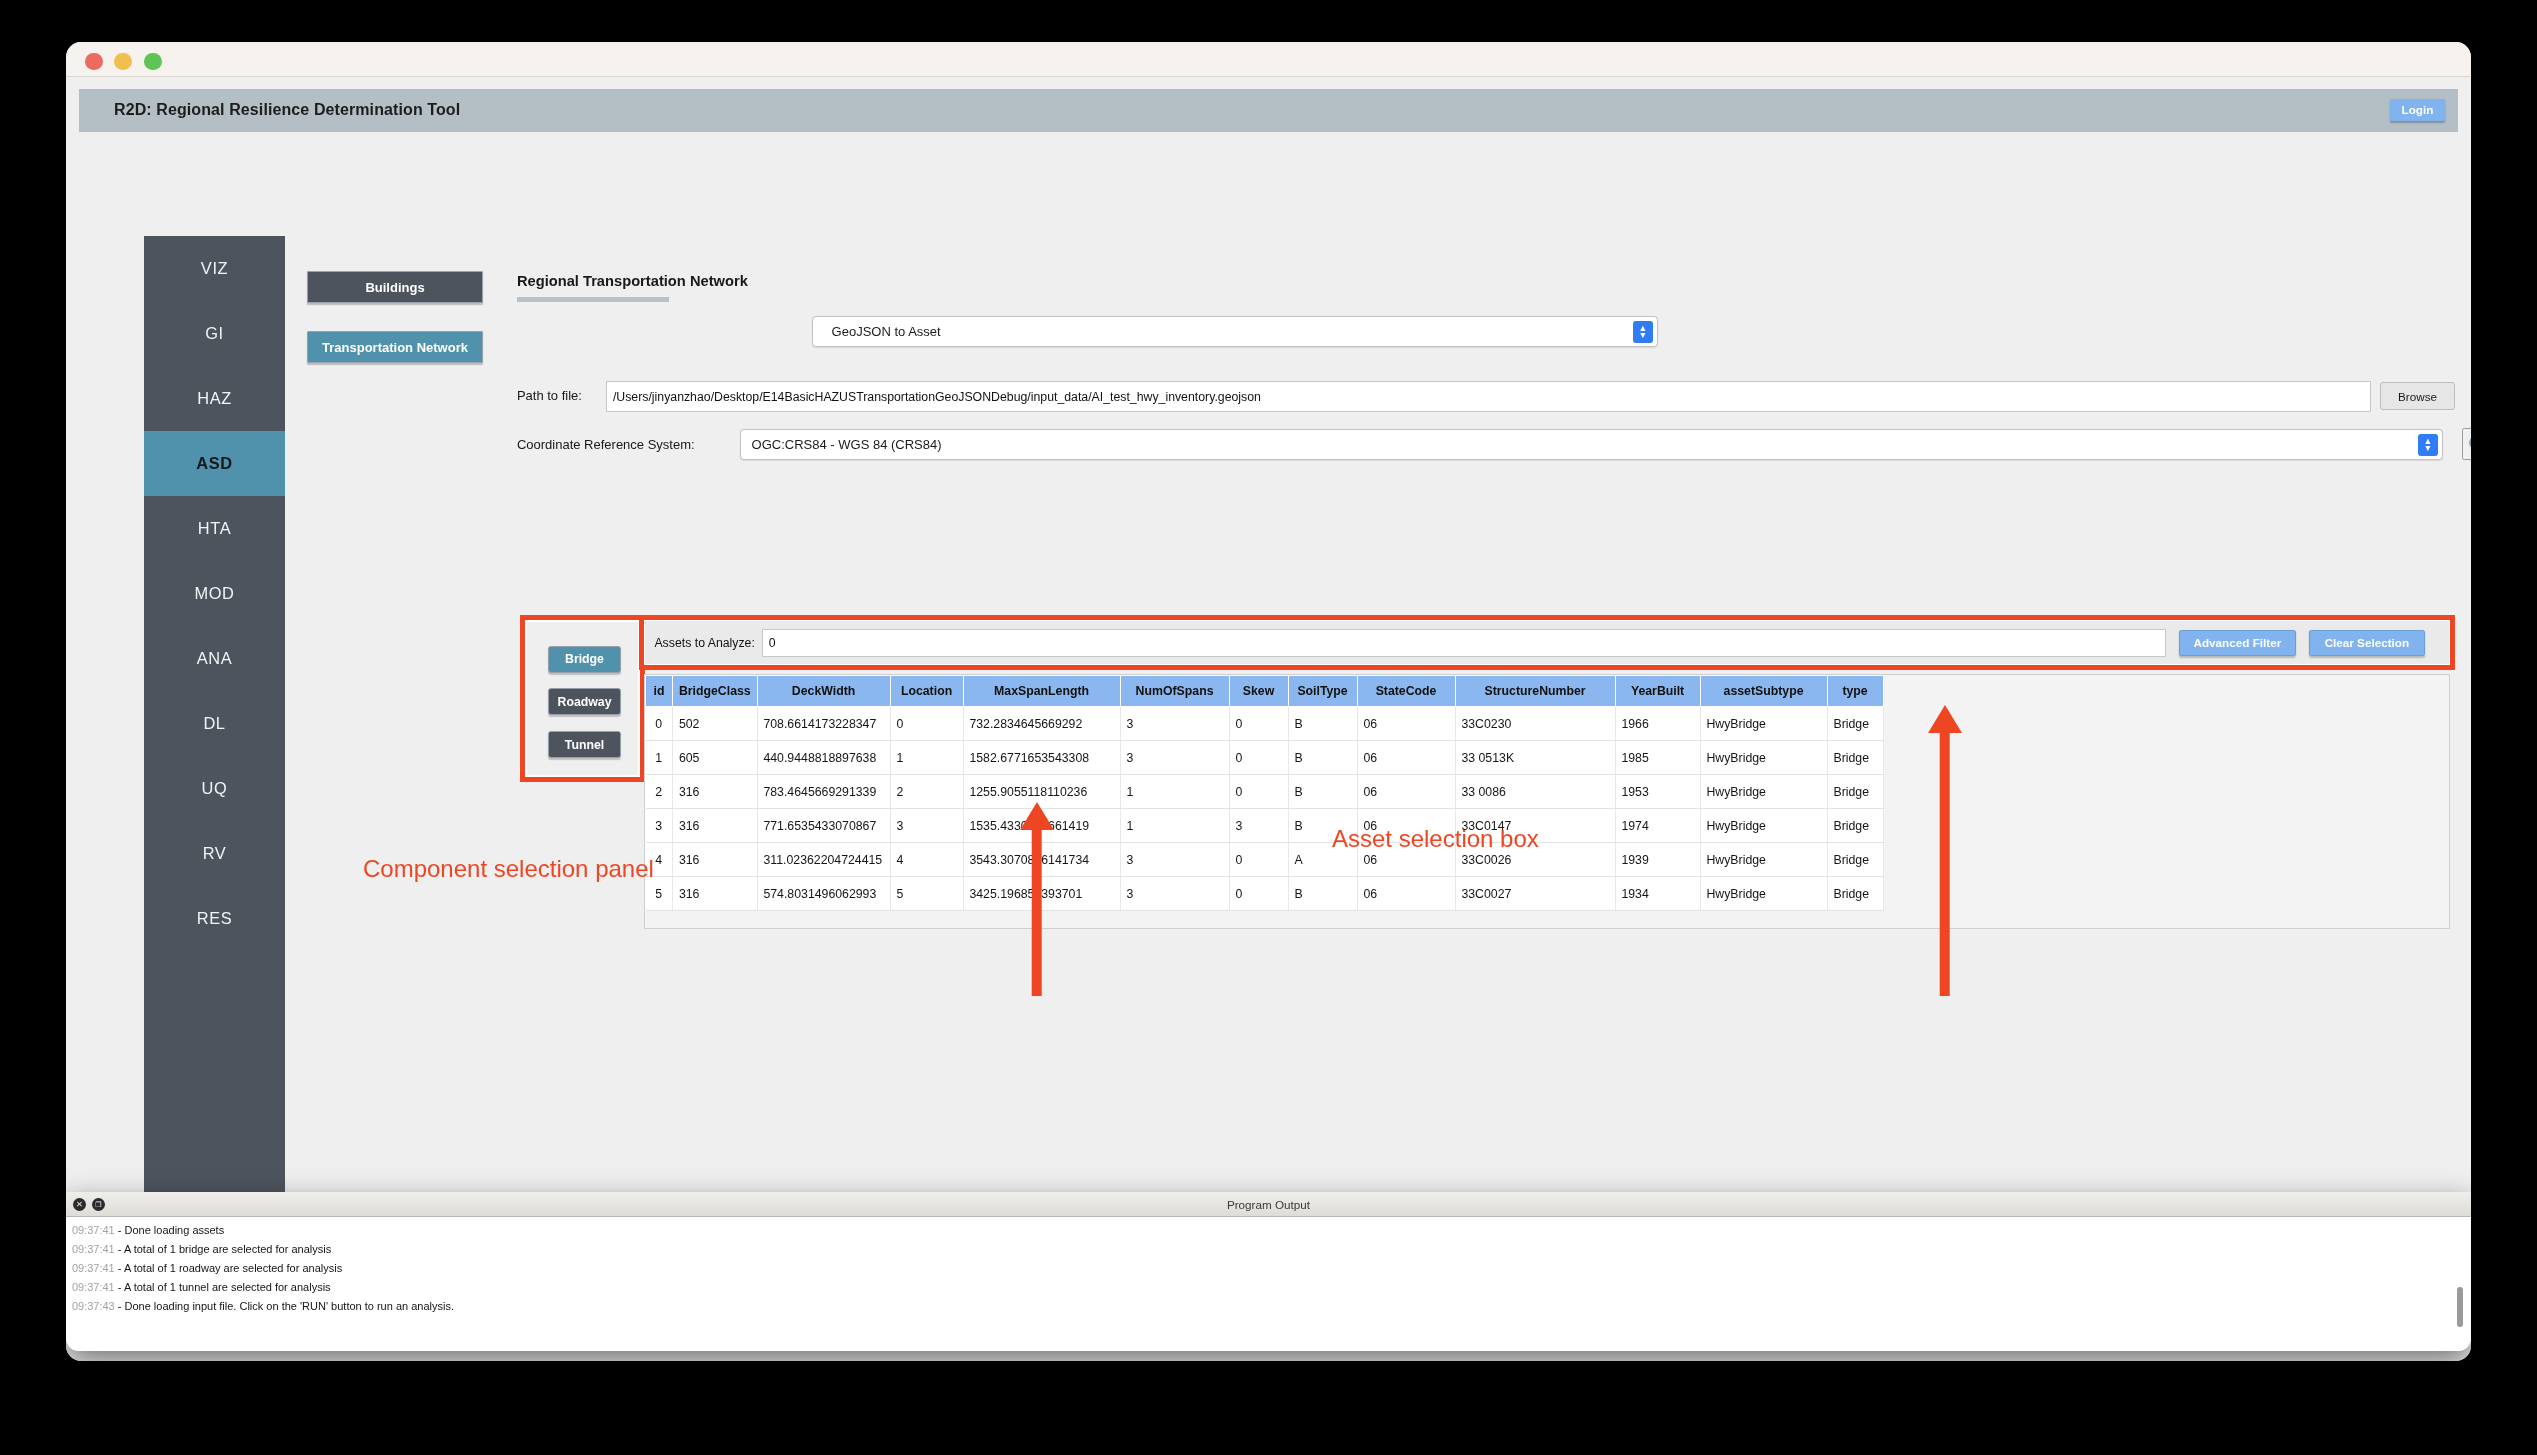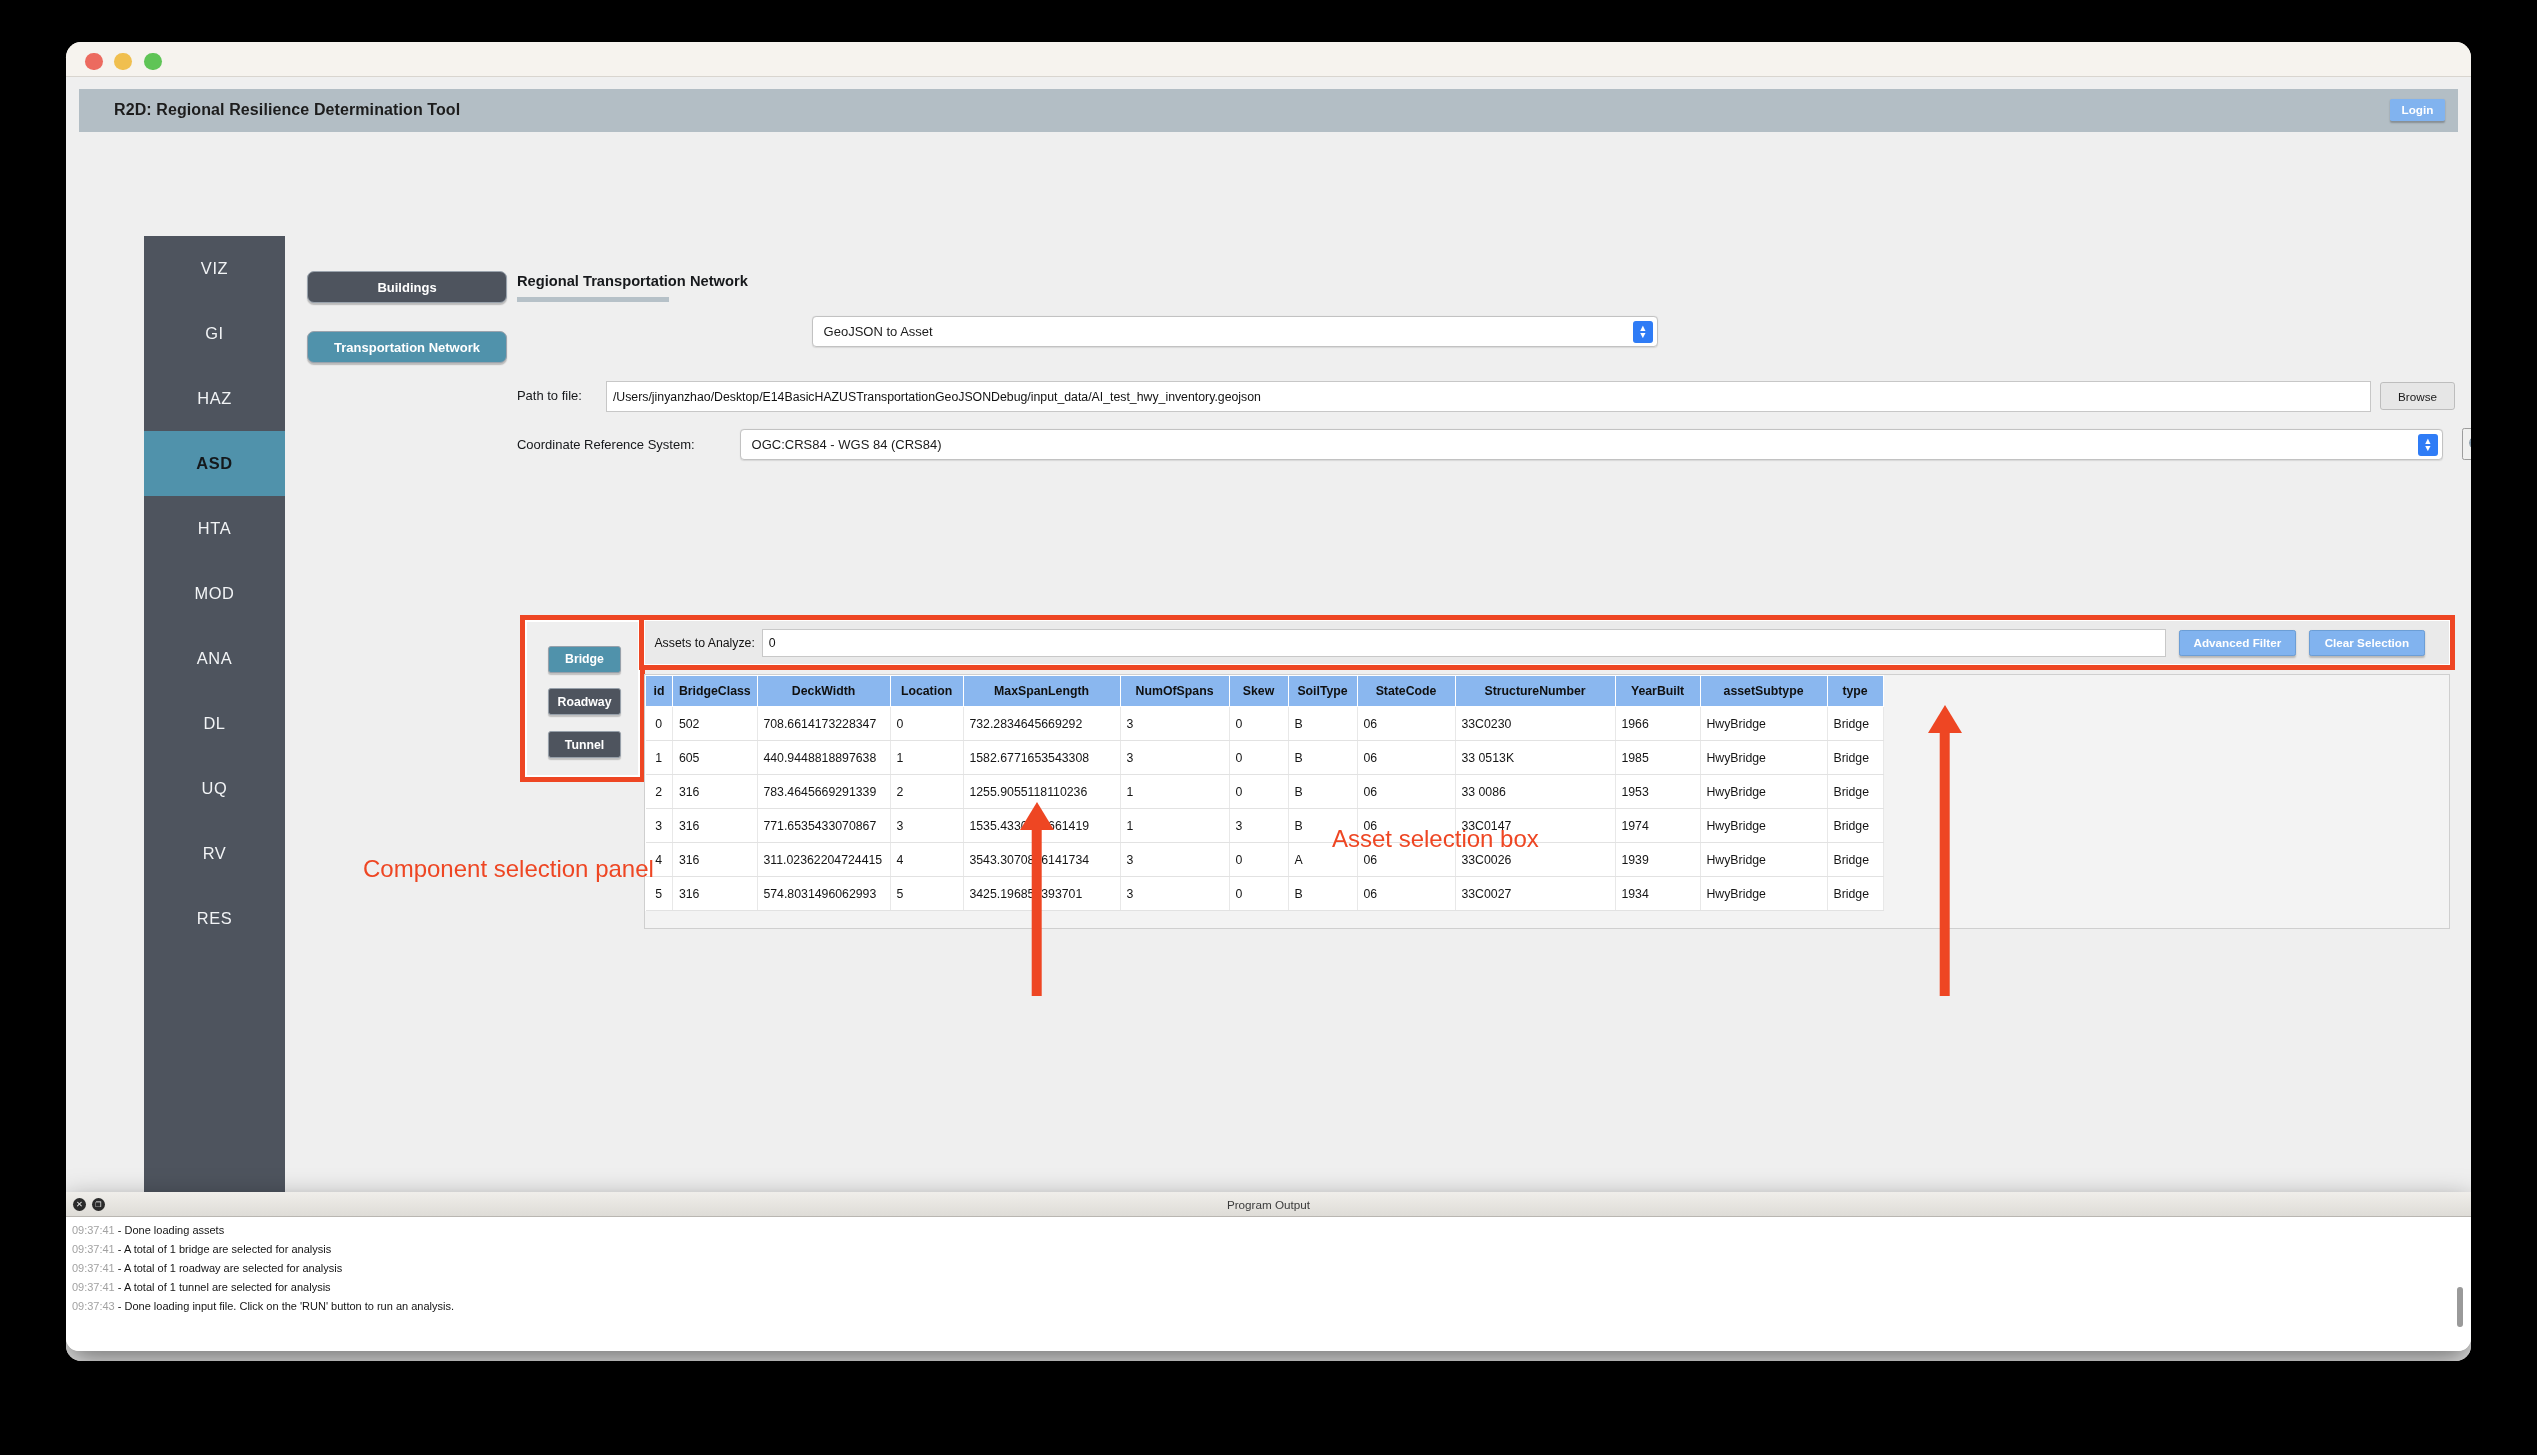--- a/index.html
+++ b/index.html
@@ -72,26 +72,26 @@
     color:#f2f4f6; font-size:16.4px; letter-spacing:0.6px;
   }
   .navitem.active { background:#5092ab; color:#14181b; font-weight:bold; }
 
   
   #midcol {
     position:absolute; left:241px; top:194px;
     width:176px;
   }
   .midbtn {
-    width:200px; height:32px;
+    width:176px; height:32px;
     display:flex; align-items:center; justify-content:center;
     font-size:13px; font-weight:bold; color:#ffffff;
     background:#4e545e;
     border:0.6px solid #9aa3ad;
-    border-radius:7px;
+    border-radius:1px;
     margin-bottom:28px;
     box-shadow:0 1.2px 1.2px rgba(0,0,0,.22);
   }
   .midbtn.active { background:#5092ab; }
 
   
   #content {
     position:absolute; left:445px; top:164px;
     width:1947px; height:966px;
     background:#efefef;
@@ -124,21 +124,21 @@
     position:absolute; right:4.1px; top:50%;
     transform:translateY(-50%);
     width:20px; height:22px;
     background:#2f7cf6;
     border-radius:2.9px;
     display:flex; flex-direction:column;
     align-items:center; justify-content:center;
     color:#fff; font-size:8.8px; line-height:7px;
   }
 
-  #geojson-select { left:301px; top:75px; width:846px; height:31px; }
+  #geojson-select { left:301px; top:75px; width:846px; height:31px;padding-left:8px; }
 
   
   #path-label {
     position:absolute; left:5.9px; top:147px;
     font-size:13px; color:#16181b;
   }
   #path-input {
     position:absolute; left:95px; top:140px;
     width:1765px; height:31px;
     background:#ffffff;

